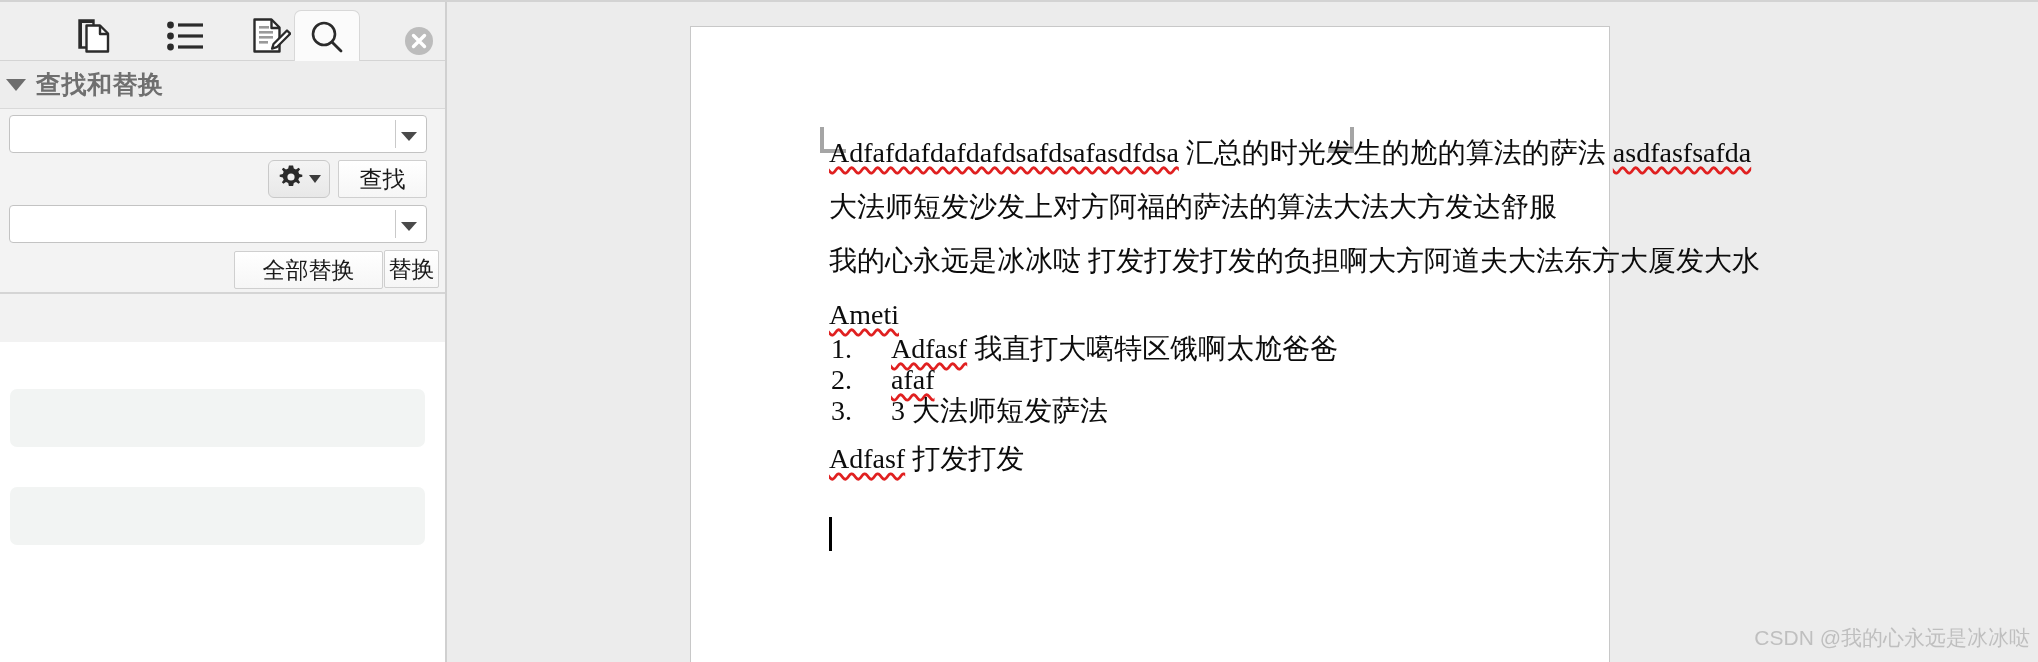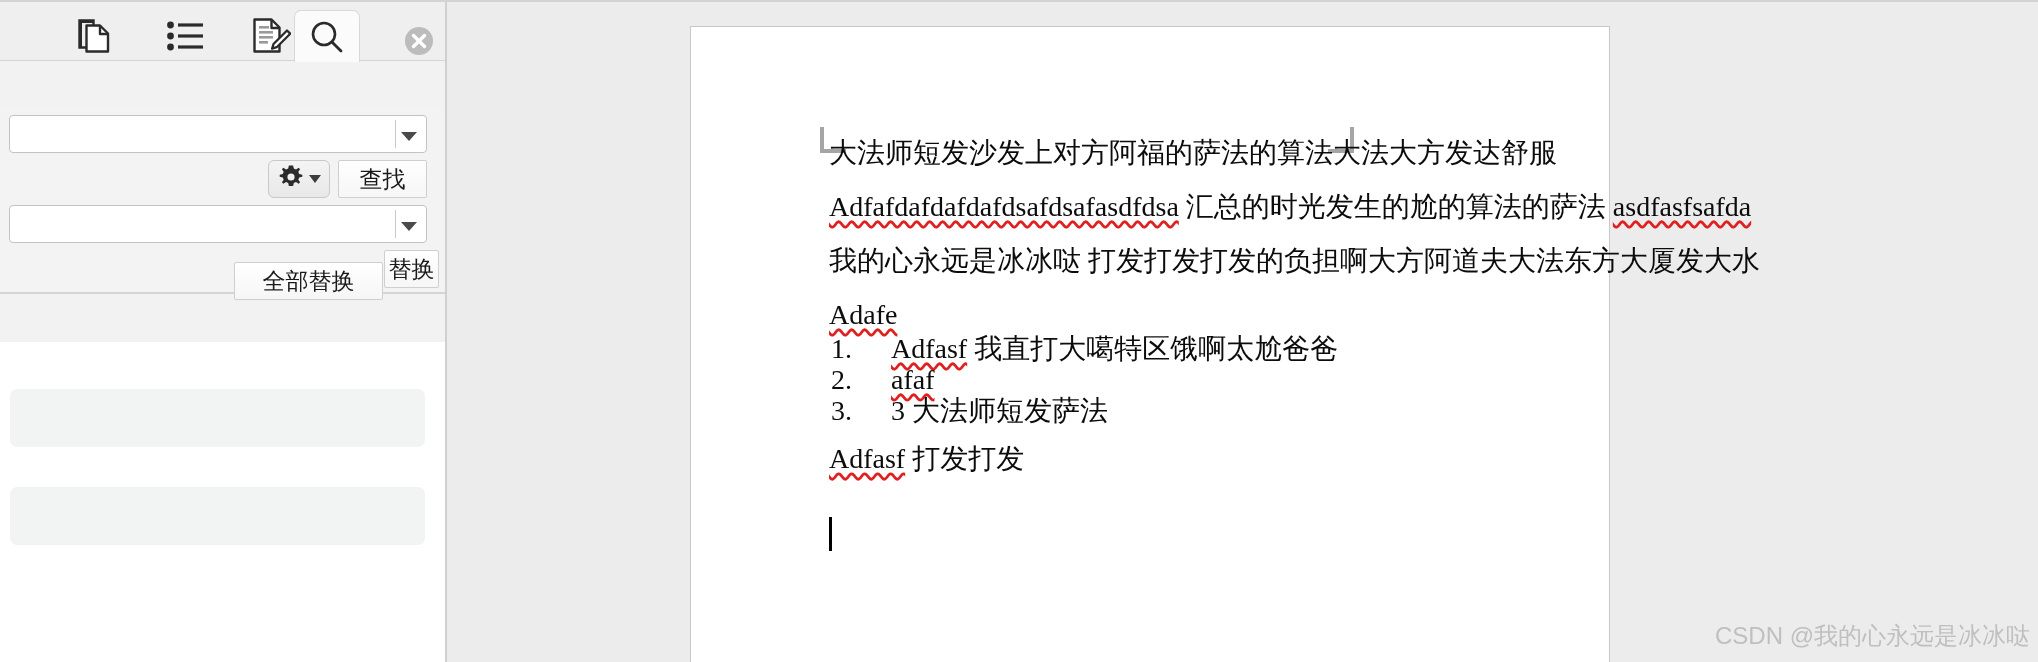--- a/index.html
+++ b/index.html
@@ -174,21 +174,21 @@
     box-sizing: border-box;
   }
   .gear-caret {
     width: 0; height: 0;
     margin-left: 5px;
     border-left: 6px solid transparent;
     border-right: 6px solid transparent;
     border-top: 8px solid #3c3c3c;
   }
   #btn-find        { left: 338px; top: 51px; width: 89px; }
-  #btn-replace-all { left: 234px; top: 153px; width: 149px; }
+  #btn-replace-all { left: 234px; top: 142px; width: 149px; }
   #btn-replace     { left: 384px; top: 141px; width: 55px; }
 
   
   .matches-header {
     position: absolute;
     left: 0; top: 292px;
     width: 445px; height: 48px;
     background: #efefef;
     border-bottom: 1px solid #d6d6d6;
     display: flex;
@@ -297,21 +297,21 @@
     position: absolute;
     left: 138px; top: 490px;
     width: 3px; height: 34px;
     background: #000000;
   }
 
   
   .watermark {
     position: absolute;
     right: 8px; bottom: 10px;
-    font-size: 24px;
+    font-size: 21px;
     color: #bfbfbf;
     font-family: "Liberation Sans", sans-serif;
     white-space: nowrap;
   }
 </style>
 </head>
 <body>
 
 <div id="app">
 
@@ -371,20 +371,24 @@
       <div class="close-btn">
         <span>
           <svg width="34" height="34" viewBox="0 0 34 34">
             <circle cx="17" cy="17" r="14" fill="#bcbcbc"></circle>
             <path d="M11.5 11.5 L22.5 22.5 M22.5 11.5 L11.5 22.5" stroke="#ffffff" stroke-width="3.4" stroke-linecap="round"></path>
           </svg>
         </span>
       </div>
     </div>
 
+    <div class="section-header">
+      <span class="disclosure-tri"></span>
+      <span class="section-header-label">查找和替换</span>
+    </div>
 
     <div class="form-area">
 
       <div class="combo" id="combo-find">
         <input class="combo-input" type="text" value="" placeholder="" style="">
         <span class="combo-sep"></span>
         <span class="combo-arrow"></span>
       </div>
 
       <div class="btn-gear">
@@ -431,27 +435,27 @@
         <i class="v"></i>
           <i class="h"></i>
       </div>
       <div class="corner" id="corner-tr">
         <i class="v"></i>
           <i class="h"></i>
       </div>
 
       <div class="doc-body">
 
+        <p class="para" id="doc-p1"><span class="misspell">Adfafdafdafdafdsafdsafasdfdsa</span><span> 汇总的时光发生的尬的算法的萨法 </span><span class="misspell">asdfasfsafda</span></p>
+
         <p class="para" id="doc-p2"><span>大法师短发沙发上对方阿福的萨法的算法大法大方发达舒服</span></p>
 
-        <p class="para" id="doc-p1"><span class="misspell">Adfafdafdafdafdsafdsafasdfdsa</span><span> 汇总的时光发生的尬的算法的萨法 </span><span class="misspell">asdfasfsafda</span></p>
-
         <p class="para" id="doc-p3"><span>我的心永远是冰冰哒  打发打发打发的负担啊大方阿道夫大法东方大厦发大水</span></p>
 
-        <p class="para block-tight" id="doc-p4"><span class="misspell">Adafe</span></p>
+        <p class="para block-tight" id="doc-p4"><span class="misspell">Ameti</span></p>
 
         <ol class="doc-list" id="doc-list">
             <li><span class="marker">1.</span><span class="misspell">Adfasf</span><span> 我直打大噶特区饿啊太尬爸爸</span></li>
             <li><span class="marker">2.</span><span class="misspell">afaf</span></li>
             <li><span class="marker">3.</span><span>3 大法师短发萨法</span></li>
           </ol>
 
         <p class="para block-tight" id="doc-closing" style="margin-top:20px;"><span class="misspell">Adfasf</span><span> 打发打发</span></p>
       </div>
 

